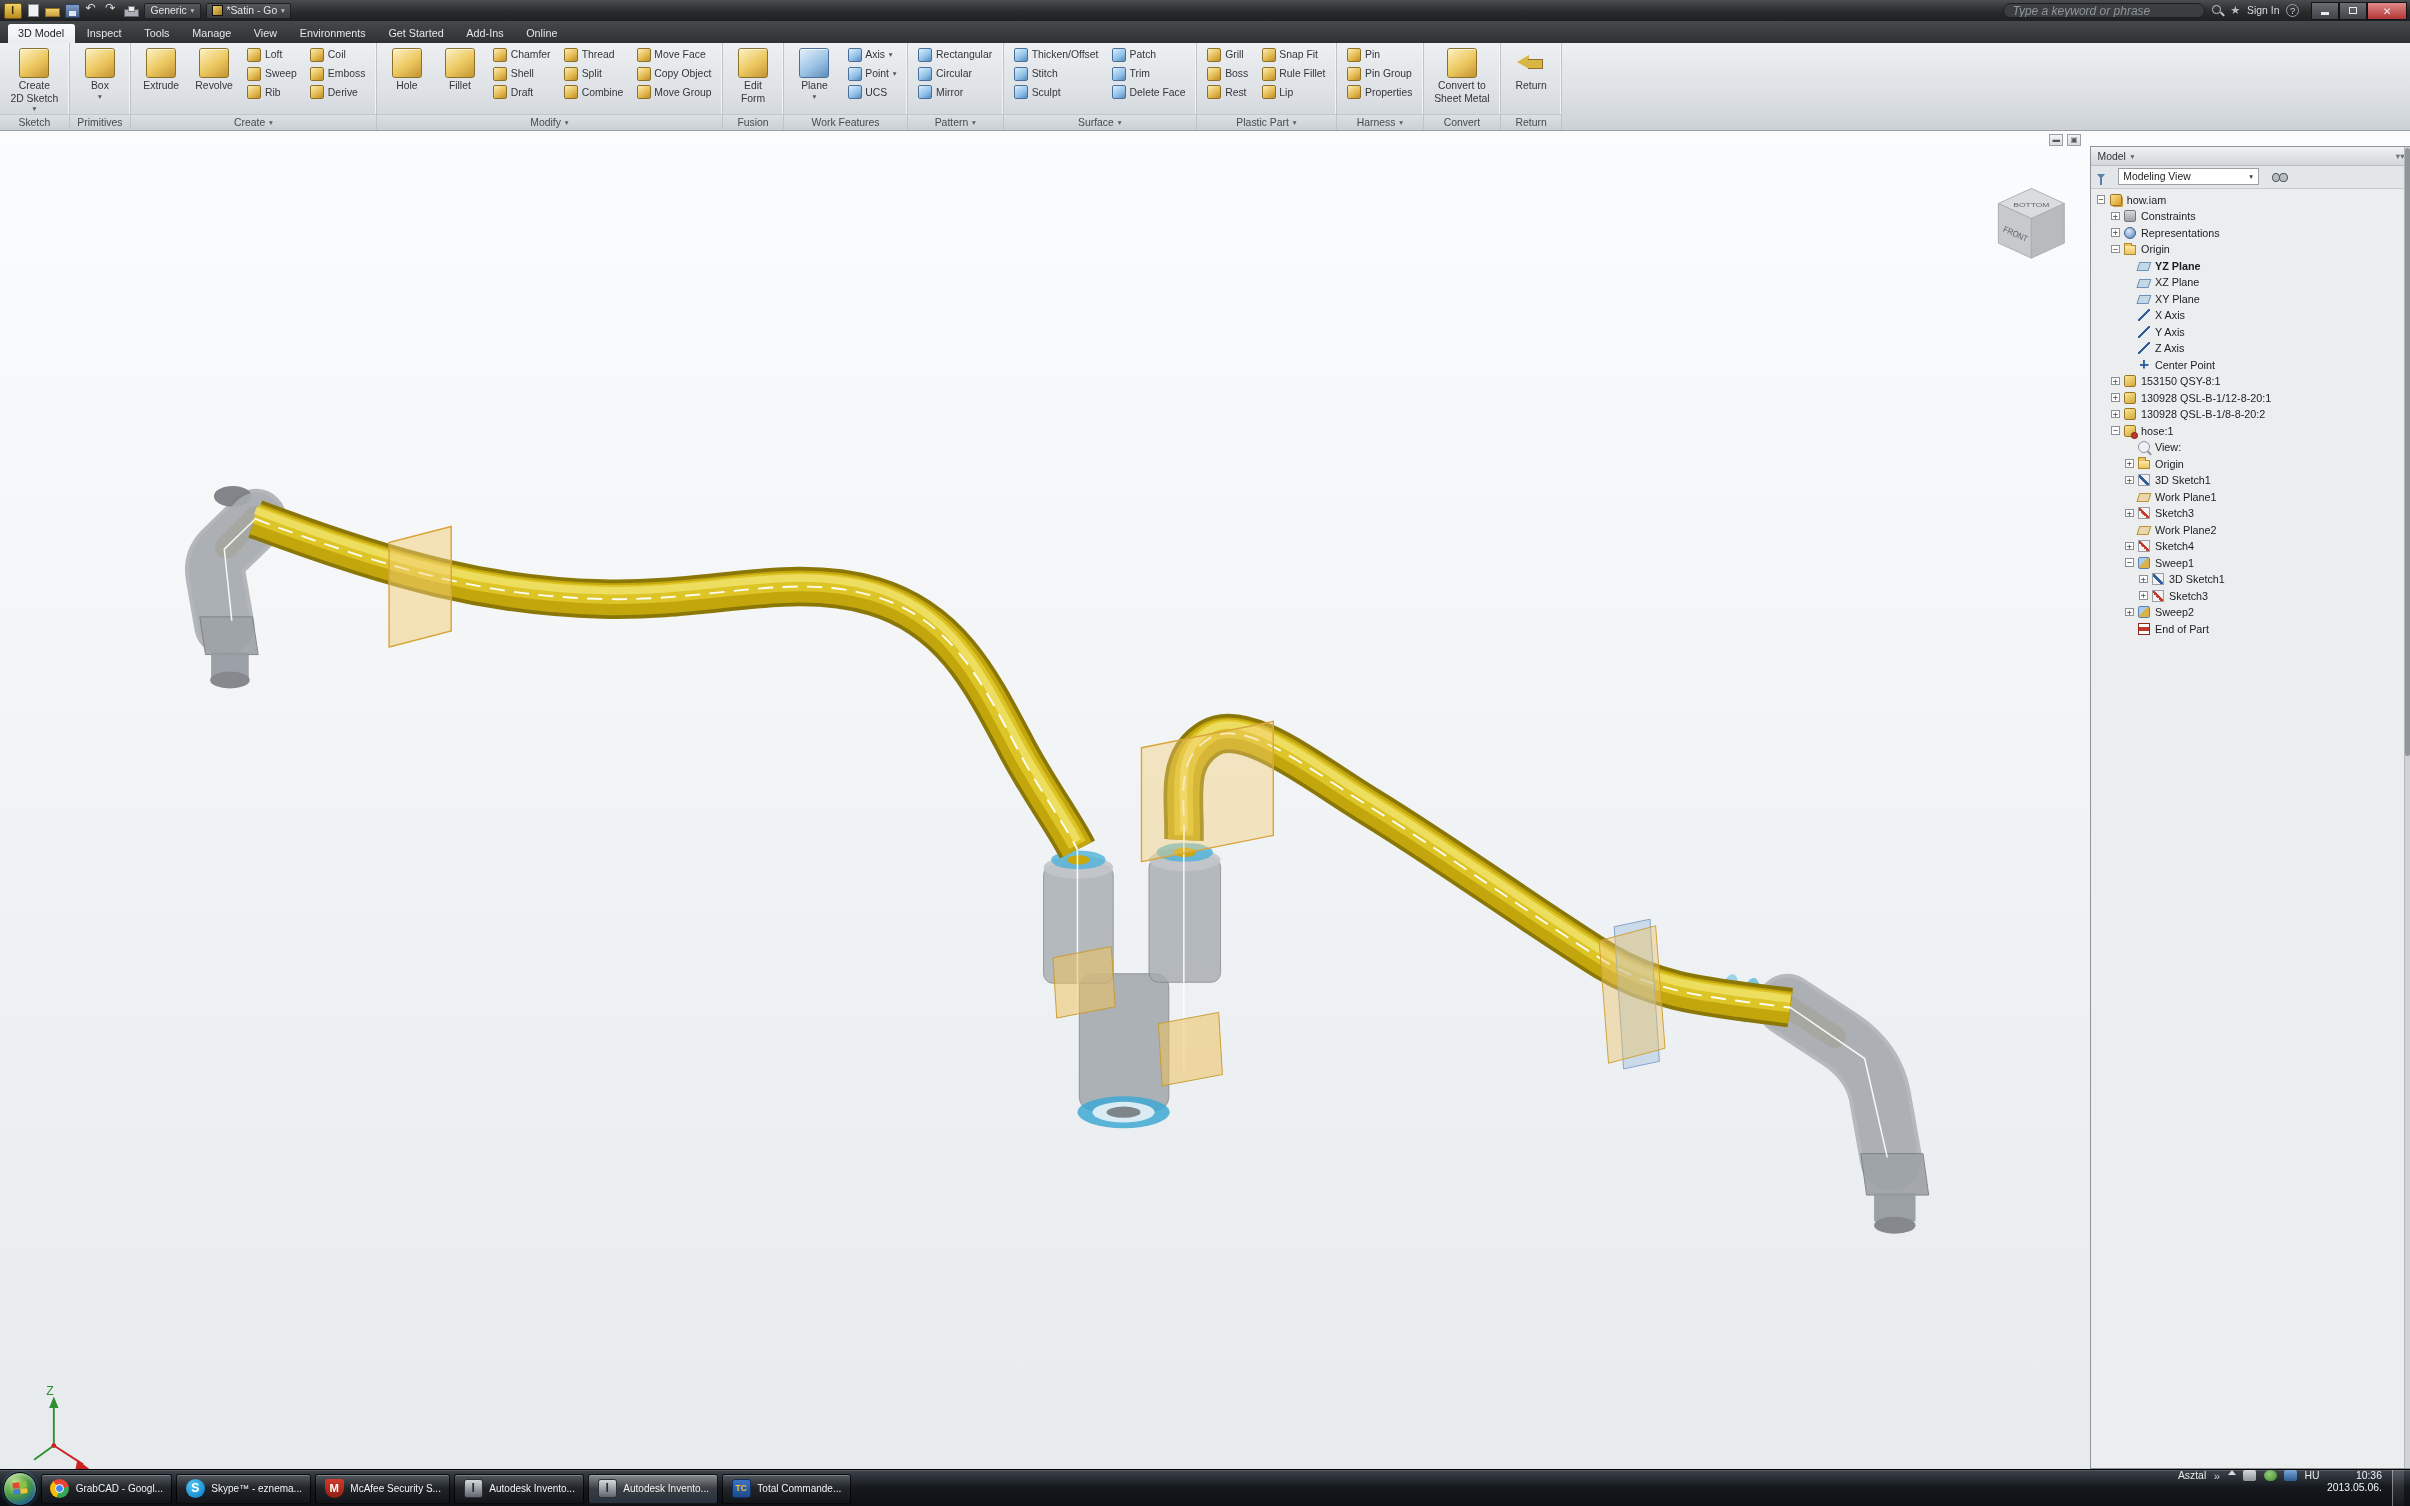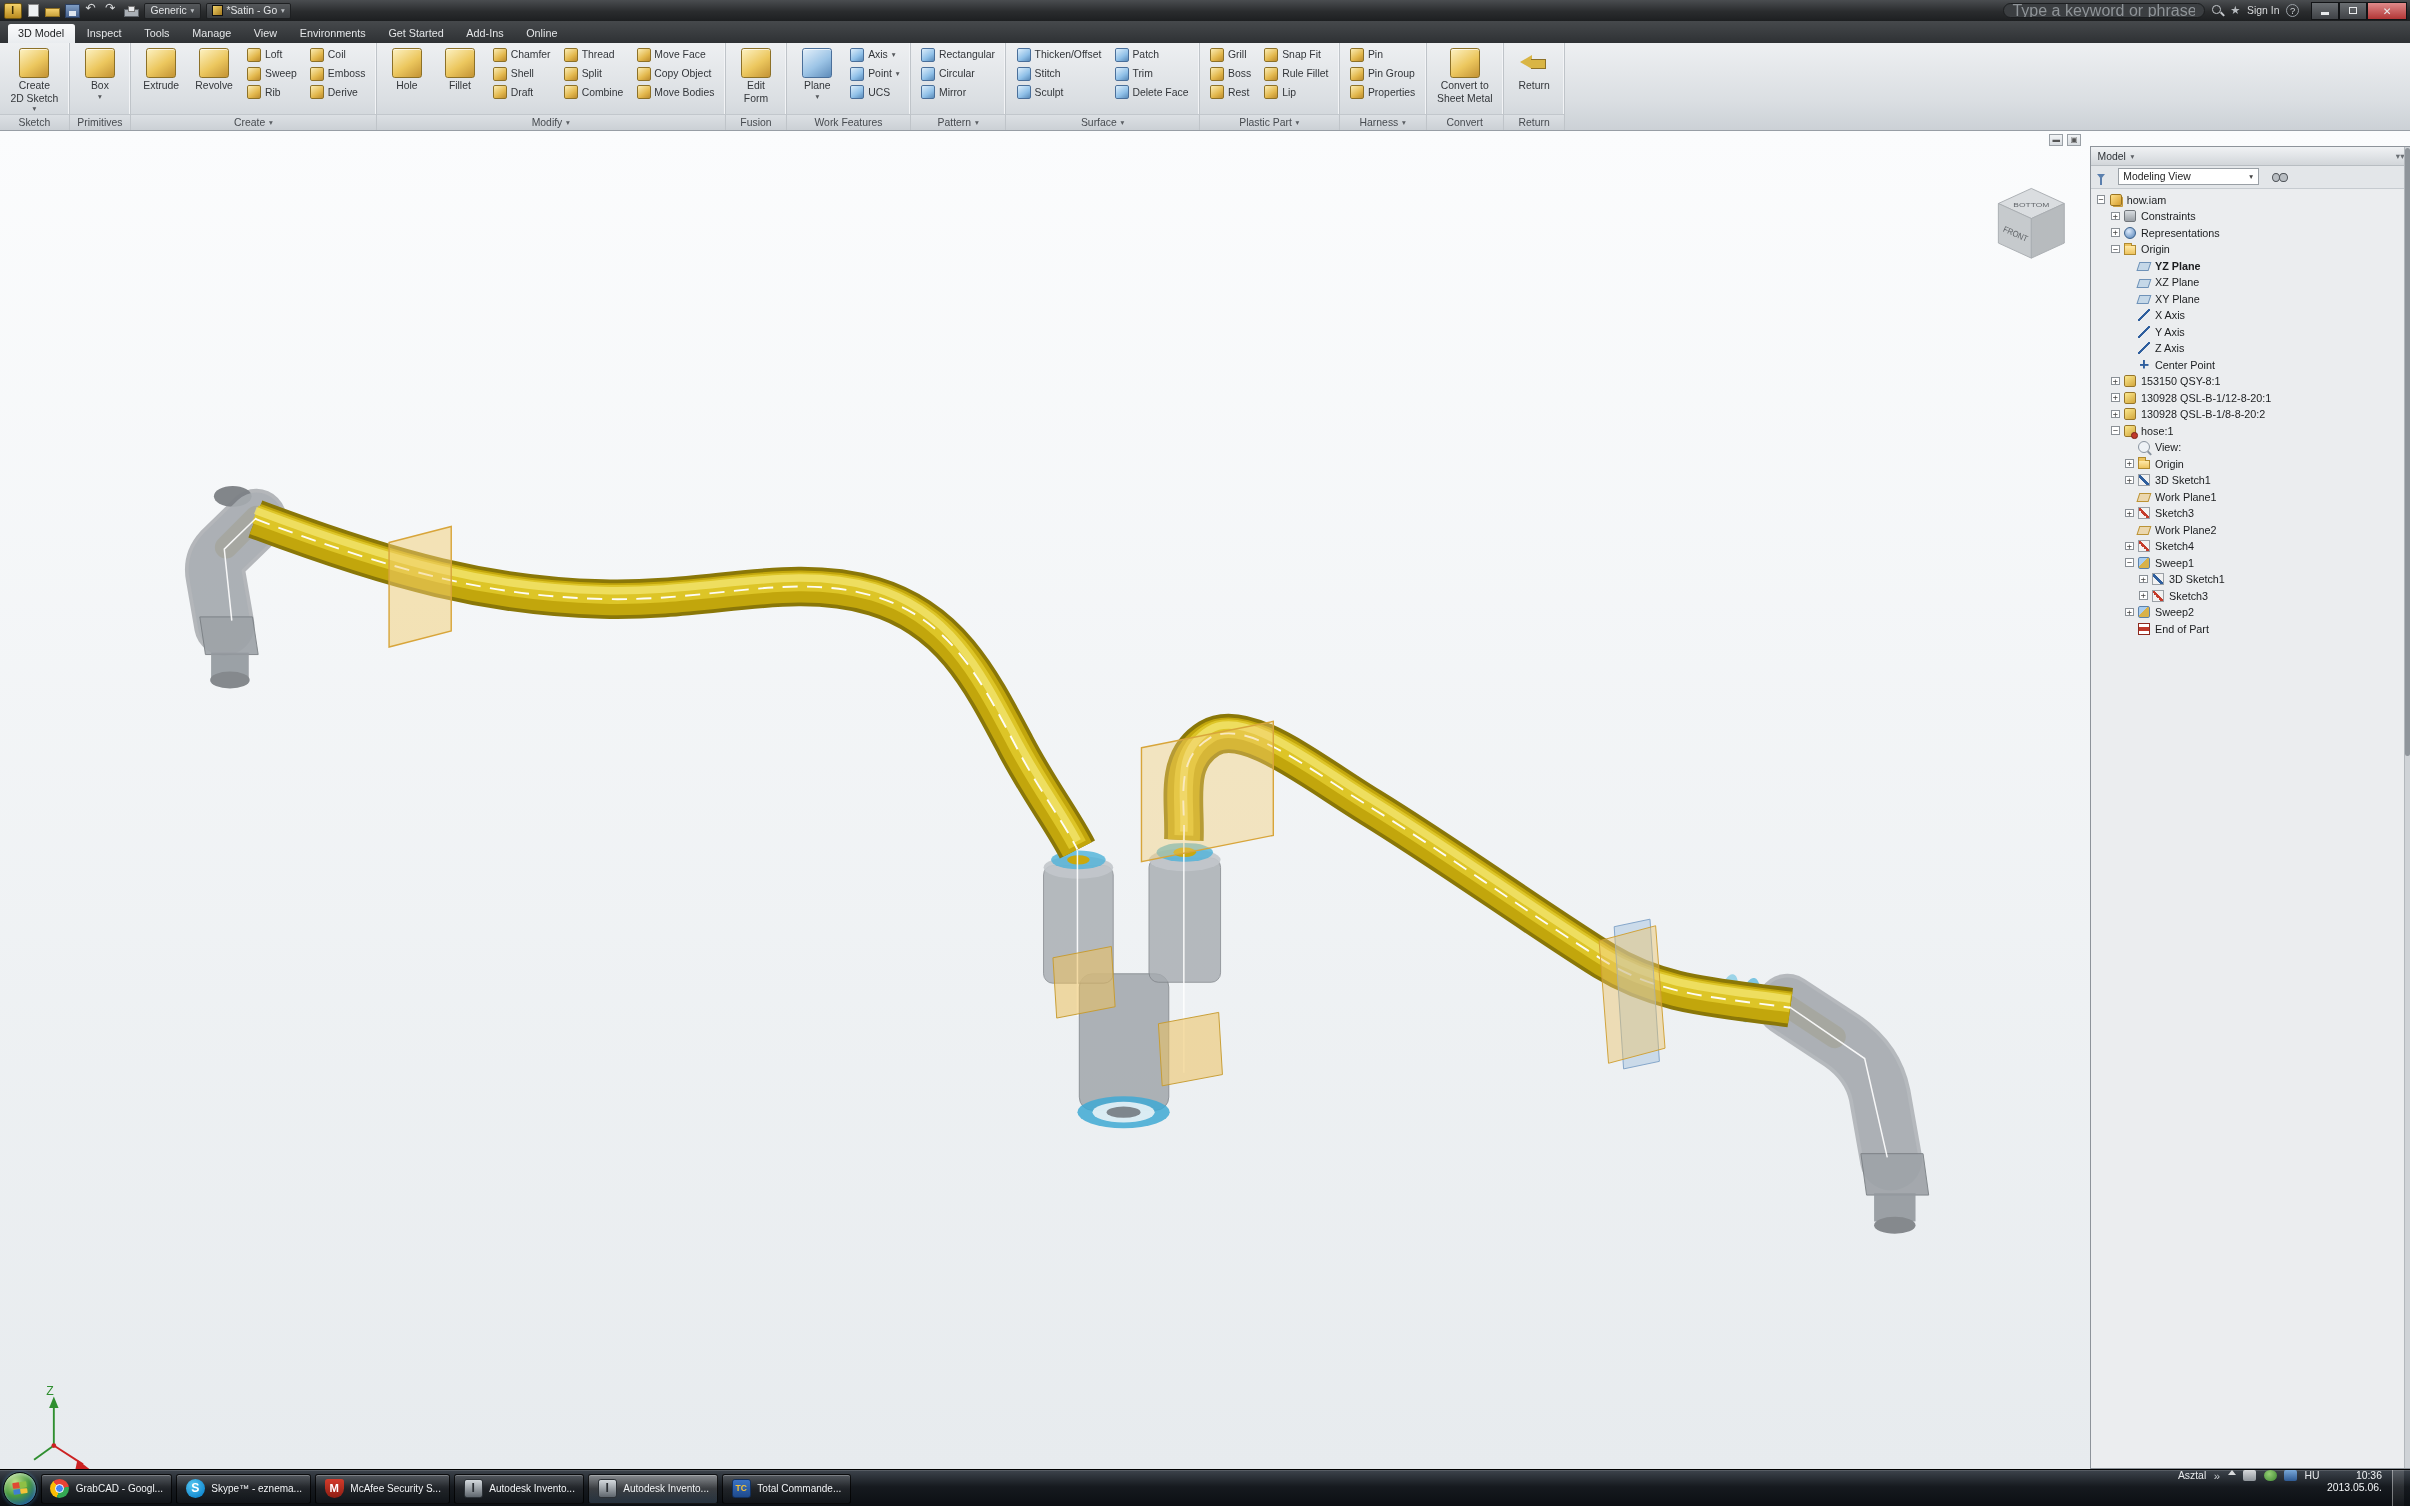--- a/index.html
+++ b/index.html
@@ -23,21 +23,21 @@
 .qi-undo::after{content:"↶";color:#d8dadc;font-size:12.2px;position:absolute;top:-2.8px;left:0.9px;}
 .qi-redo::after{content:"↷";color:#d8dadc;font-size:12.2px;position:absolute;top:-2.8px;left:0.9px;}
 .combo{display:flex;align-items:center;gap:3.8px;background:linear-gradient(#55585b,#383b3e);
   border:0.9px solid #1e2022;border-radius:1.9px;height:16px;padding:0 5.6px;font-size:10.4px;color:#e2e4e6;flex:none;text-align:center;}
 .swatch{width:10.4px;height:10.4px;background:linear-gradient(135deg,#f2d26a,#a3781c);border:0.9px solid #111;flex:none;}
 .caret{font-size:7.5px;color:#b8bcc0;}
 .tb-title{position:absolute;left:0;right:0;text-align:center;font-size:11.3px;color:#cfd2d5;pointer-events:none;}
 .tb-title .doc{margin-left:13px;color:#e4e6e8;}
 .tb-right{margin-left:auto;display:flex;align-items:center;gap:6.6px;z-index:2;}
 .searchbox{width:202px;height:15px;background:#3b3e41;border:0.9px solid #1c1e20;border-radius:7.5px;
-  color:#d0d3d6;font-size:16px;padding:0 8.5px;outline:none;}
+  color:#d0d3d6;font-size:12px;font-style:italic;padding:0 8.5px;outline:none;}
 .searchbox::placeholder{color:#8f9498;}
 .sic{width:12.2px;height:12.2px;position:relative;}
 .sic::before{content:"";position:absolute;left:0.9px;top:0.9px;width:6.6px;height:6.6px;border:1.9px solid #c4c8cc;border-radius:50%;}
 .sic::after{content:"";position:absolute;left:8.5px;top:8.5px;width:4.7px;height:1.9px;background:#c4c8cc;transform:rotate(45deg);}
 .tstar{color:#b8bcc0;font-size:11.3px;}
 .thelp{width:13px;height:13px;border:0.9px solid #9aa0a6;border-radius:50%;text-align:center;line-height:11.3px;font-size:9.4px;color:#cfd3d7;}
 .signin{color:#d8dadc;}
 .winbtns{display:flex;margin-left:5.6px;}
 .winbtn{width:28px;height:18px;border:0.9px solid #121416;background:linear-gradient(#6a6e72,#3f4246);
   display:flex;align-items:center;justify-content:center;color:#e8eaec;font-size:9.4px;}
@@ -330,21 +330,21 @@
             <div class="rsmall">
               <span class="sicon g"></span>
               <span class="slbl">Move Face</span>
             </div>
             <div class="rsmall">
               <span class="sicon g"></span>
               <span class="slbl">Copy Object</span>
             </div>
             <div class="rsmall">
               <span class="sicon g"></span>
-              <span class="slbl">Move Bodies</span>
+              <span class="slbl">Move Group</span>
             </div>
           </div>
         </div>
         <div class="rlabel">
           <span>Modify</span>
           <span class="caret">▾</span>
         </div>
       </div>
       <div class="rgroup">
         <div class="rbody">

